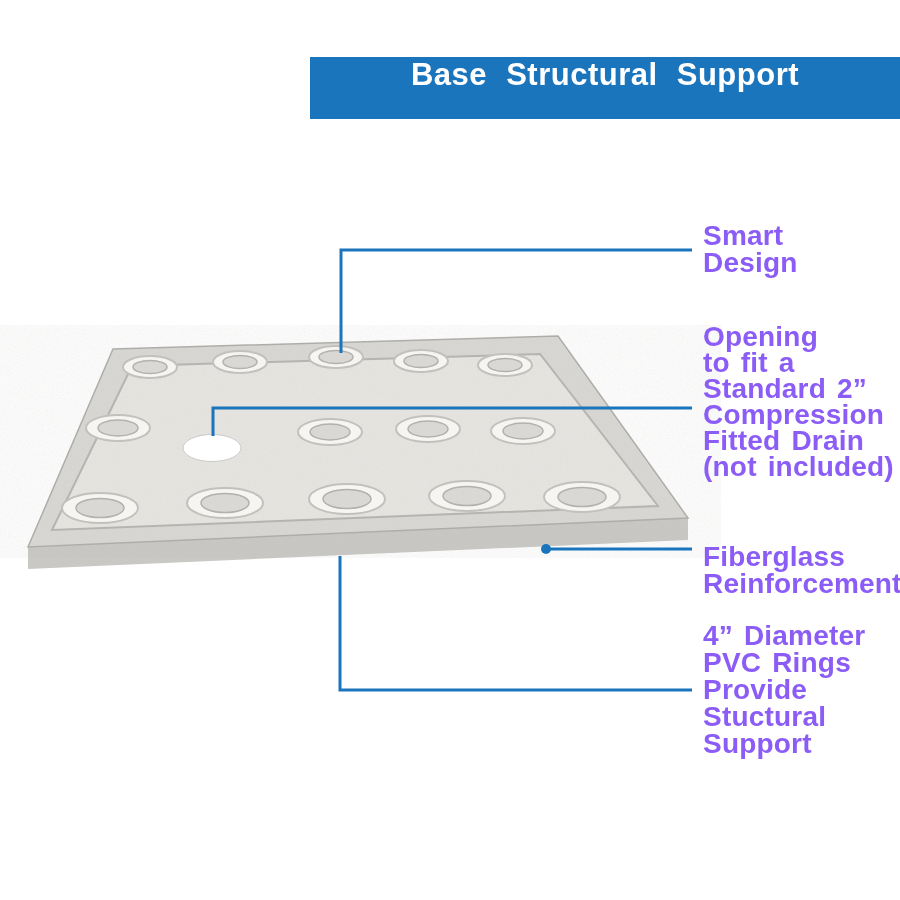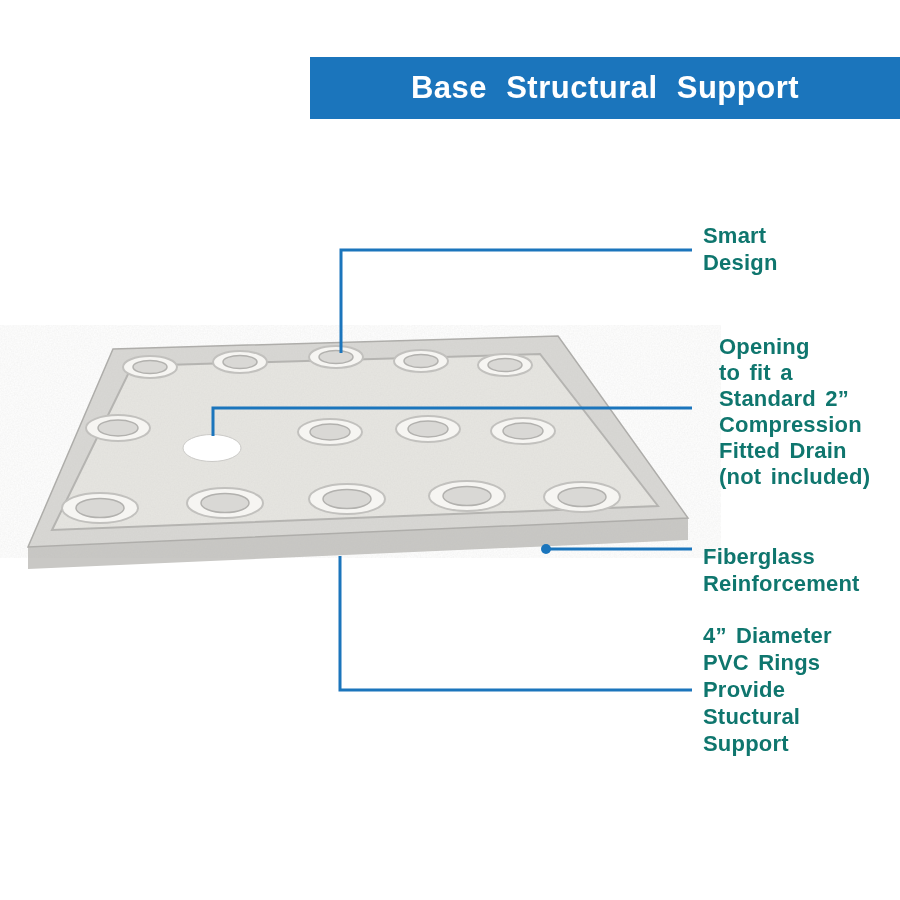--- a/index.html
+++ b/index.html
@@ -12,51 +12,51 @@
     overflow: hidden;
   }
   .banner {
     position: absolute;
     left: 310px;
     top: 57px;
     width: 590px;
     height: 62px;
     background: #1b75bc;
     display: flex;
-    align-items: center;
+    align-items: flex-start;
     justify-content: center;
   }
   .banner-title {
     color: #ffffff;
     font-size: 31px;
     font-weight: bold;
     letter-spacing: 0.5px;
     word-spacing: 10px;
     white-space: nowrap;
   }
   .illustration {
     position: absolute;
     left: 0;
     top: 0;
     width: 900px;
     height: 900px;
   }
   .callout {
     position: absolute;
     left: 703px;
-    color: #0f766e;
+    color: #8b5cf6;
     font-weight: bold;
-    font-size: 22px;
+    font-size: 28px;
     line-height: 27px;
     white-space: pre-line;
     letter-spacing: 0.2px;
     word-spacing: 3px;
   }
   .co-smart   { top: 222px; }
-  .co-drain   { top: 334px; line-height: 26px; margin-left: 16px; }
+  .co-drain   { top: 324px; line-height: 26px; }
   .co-fiber   { top: 525px; margin-top: 18px; }
   .co-pvc     { top: 622px; }
   .footer {
     position: absolute;
     left: 15px;
     top: 782px;
     width: 620px;
     color: #1b75bc;
     font-weight: bold;
     font-size: 22px;

